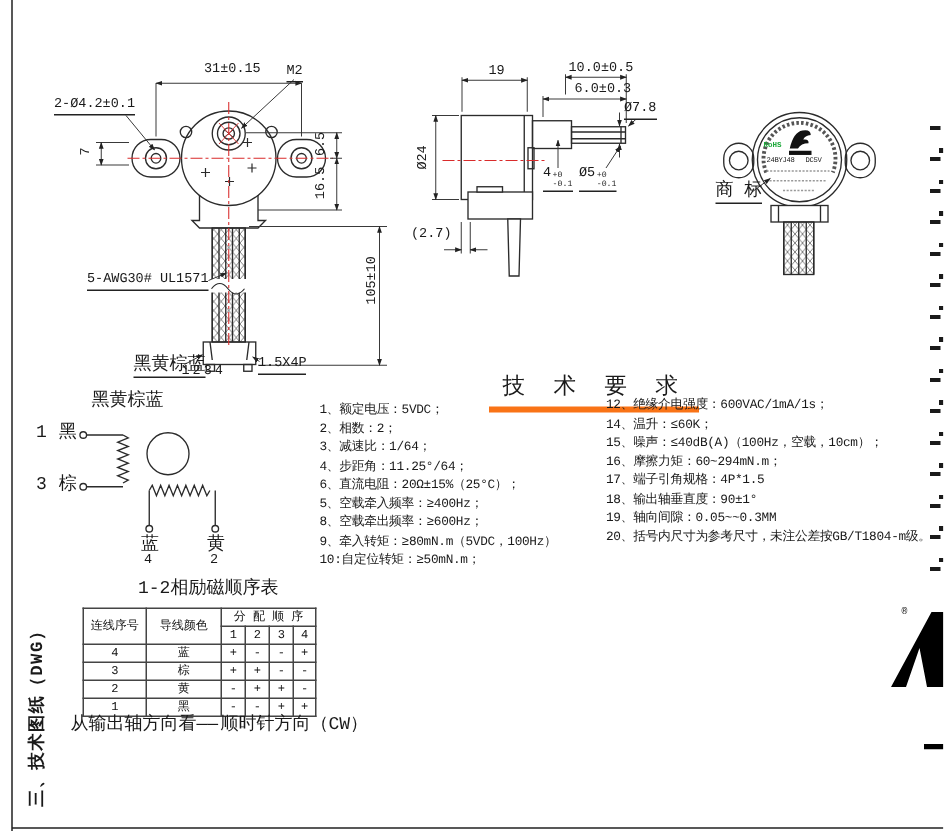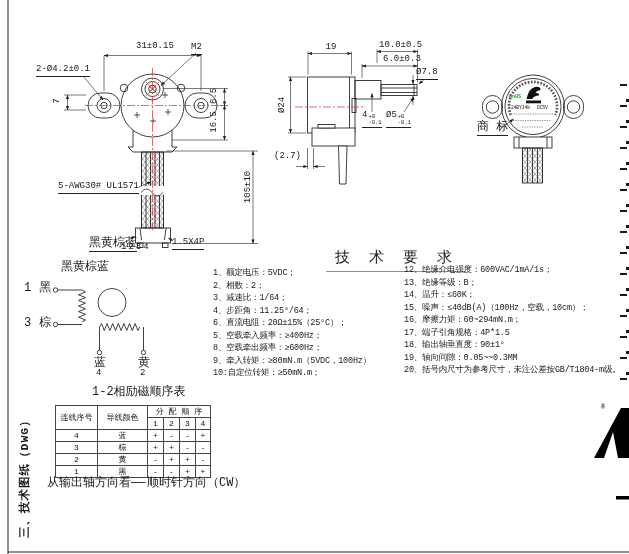--- a/index.html
+++ b/index.html
@@ -5,21 +5,21 @@
   html,body{margin:0;padding:0;background:#fff;}
   #sheet{position:relative;width:629px;height:554px;background:#fff;overflow:hidden;
          font-family:Liberation Mono, monospace;color:#1a1a1a;}
   .lbl{position:absolute;font-size:9px;line-height:1.1;white-space:nowrap;color:#1a1a1a;z-index:3;}
   .ul{border-bottom:0.9px solid #222;padding-bottom:1px;}
   .rot{transform:rotate(-90deg);}
   .cn{font-size:12px;}
   .tol{display:inline-flex;flex-direction:column;font-size:5.5px;line-height:1.05;vertical-align:-1px;margin-left:1px;}
   .tech-col{position:absolute;z-index:3;font-size:8.5px;letter-spacing:-0.2px;line-height:12.5px;white-space:nowrap;}
   #tech-title{position:absolute;left:326px;top:248px;width:140px;text-align:center;font-size:15px;
-              letter-spacing:5px;border-bottom:1px solid #f97316;padding-bottom:4px;z-index:3;}
+              letter-spacing:5px;border-bottom:4px solid #f97316;padding-bottom:4px;z-index:3;}
   table.seq{position:absolute;left:55px;top:405px;border-collapse:collapse;z-index:3;
             font-size:8px;text-align:center;color:#111;table-layout:fixed;}
   table.seq th,table.seq td{border:1px solid #444;padding:0;font-weight:normal;height:11px;line-height:11px;overflow:hidden;}
   .frag{position:absolute;z-index:2;}
   .vert-section{position:absolute;left:-35px;top:470px;width:120px;height:16px;transform:rotate(-90deg);
                 font-size:11.5px;font-weight:bold;letter-spacing:1px;text-align:center;z-index:3;white-space:nowrap;}
   .tiny{font-size:4.8px;letter-spacing:-0.2px;}
 </style>
 </head>
 <body>
@@ -205,21 +205,20 @@
     <div>3、减速比：1/64；</div>
     <div>4、步距角：11.25°/64；</div>
     <div>6、直流电阻：20Ω±15%（25°C）；</div>
     <div>5、空载牵入频率：≥400Hz；</div>
     <div>8、空载牵出频率：≥600Hz；</div>
     <div>9、牵入转矩：≥80mN.m（5VDC，100Hz）</div>
     <div>10:自定位转矩：≥50mN.m；</div>
   </div>
   <div class="tech-col" style="left:404px;top:264px">
     <div>12、绝缘介电强度：600VAC/1mA/1s；</div>
-    <div>13、绝缘等级：B；</div>
     <div>14、温升：≤60K；</div>
     <div>15、噪声：≤40dB(A)（100Hz，空载，10cm）；</div>
     <div>16、摩擦力矩：60~294mN.m；</div>
     <div>17、端子引角规格：4P*1.5</div>
     <div>18、输出轴垂直度：90±1°</div>
     <div>19、轴向间隙：0.05~~0.3MM</div>
     <div>20、括号内尺寸为参考尺寸，未注公差按GB/T1804-m级。</div>
   </div>
 
   <div class="lbl cn" style="left:61px;top:261px">黑黄棕蓝</div>

